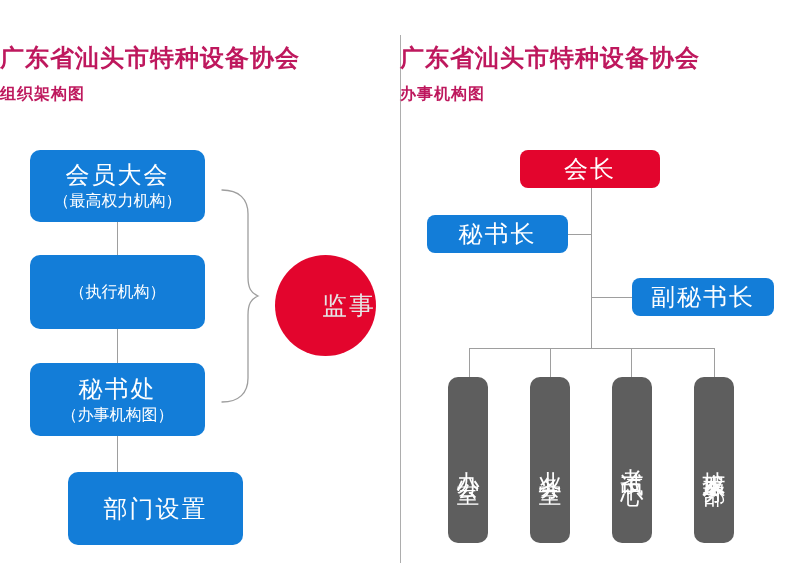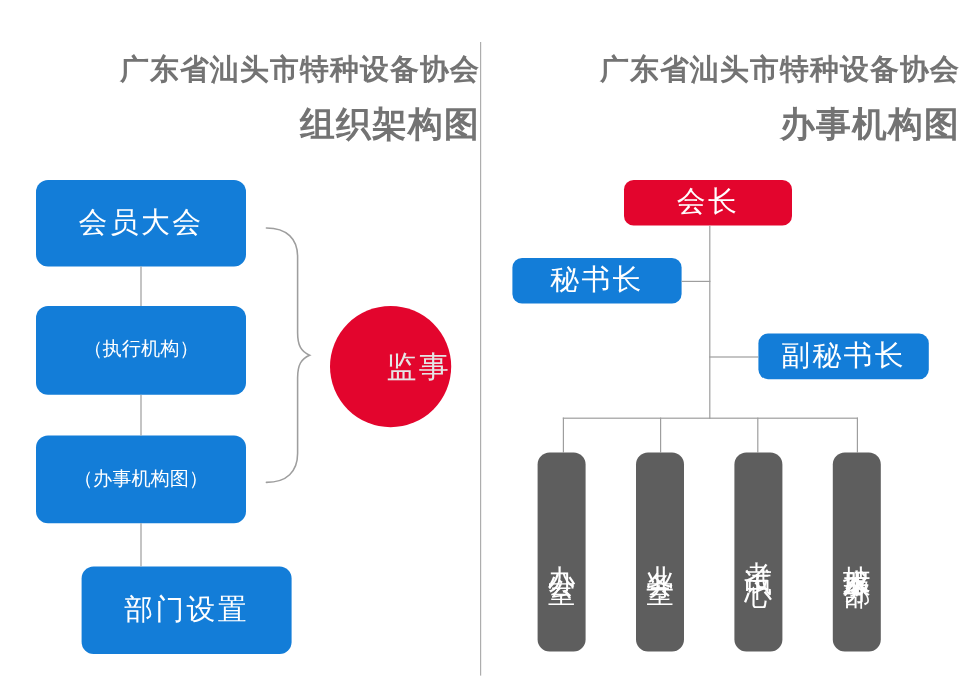--- a/index.html
+++ b/index.html
@@ -10,27 +10,27 @@
     position: relative;
     width: 800px;
     height: 580px;
     background: #ffffff;
     overflow: hidden;
   }
 
   .title {
     position: absolute;
     width: 400px;
-    text-align: right;
+    text-align: left;
     font-size: 24px;
     font-weight: 700;
-    color: #737373;
+    color: #be185d;
     letter-spacing: 1px;
   }
-  .title.line2 { font-size: 29px; }
+  .title.line2 { font-size: 16px; }
 
   .divider {
     position: absolute;
     left: 400px; top: 35px;
     width: 1px; height: 528px;
     background: #adadad;
   }
 
   .node {
     position: absolute;
@@ -97,25 +97,27 @@
 <div class="canvas">
 
   <div class="divider"></div>
 
   <div>
     <div class="title" style="left:0; top:42;  top:42px;">广东省汕头市特种设备协会</div>
     <div class="title line2" style="left:0; top:84px;">组织架构图</div>
 
     <div class="node blue-box lbox" style="top:150px; height:72px;">
       <span class="main">会员大会</span>
+      <span class="sub">（最高权力机构）</span>
     </div>
     <div class="node blue-box lbox" style="top:255px; height:74px;">
       <span class="sub">（执行机构）</span>
     </div>
     <div class="node blue-box lbox" style="top:363px; height:73px;">
+      <span class="main">秘书处</span>
       <span class="sub">（办事机构图）</span>
     </div>
     <div class="node blue-box lbox" style="top:472px; height:73px;margin-left:38px;">
       <span class="main">部门设置</span>
     </div>
 
     <div class="line vline" style="left:117px; top:222px; height:33px;"></div>
     <div class="line vline" style="left:117px; top:329px; height:34px;"></div>
     <div class="line vline" style="left:117px; top:436px; height:36px;"></div>
 

